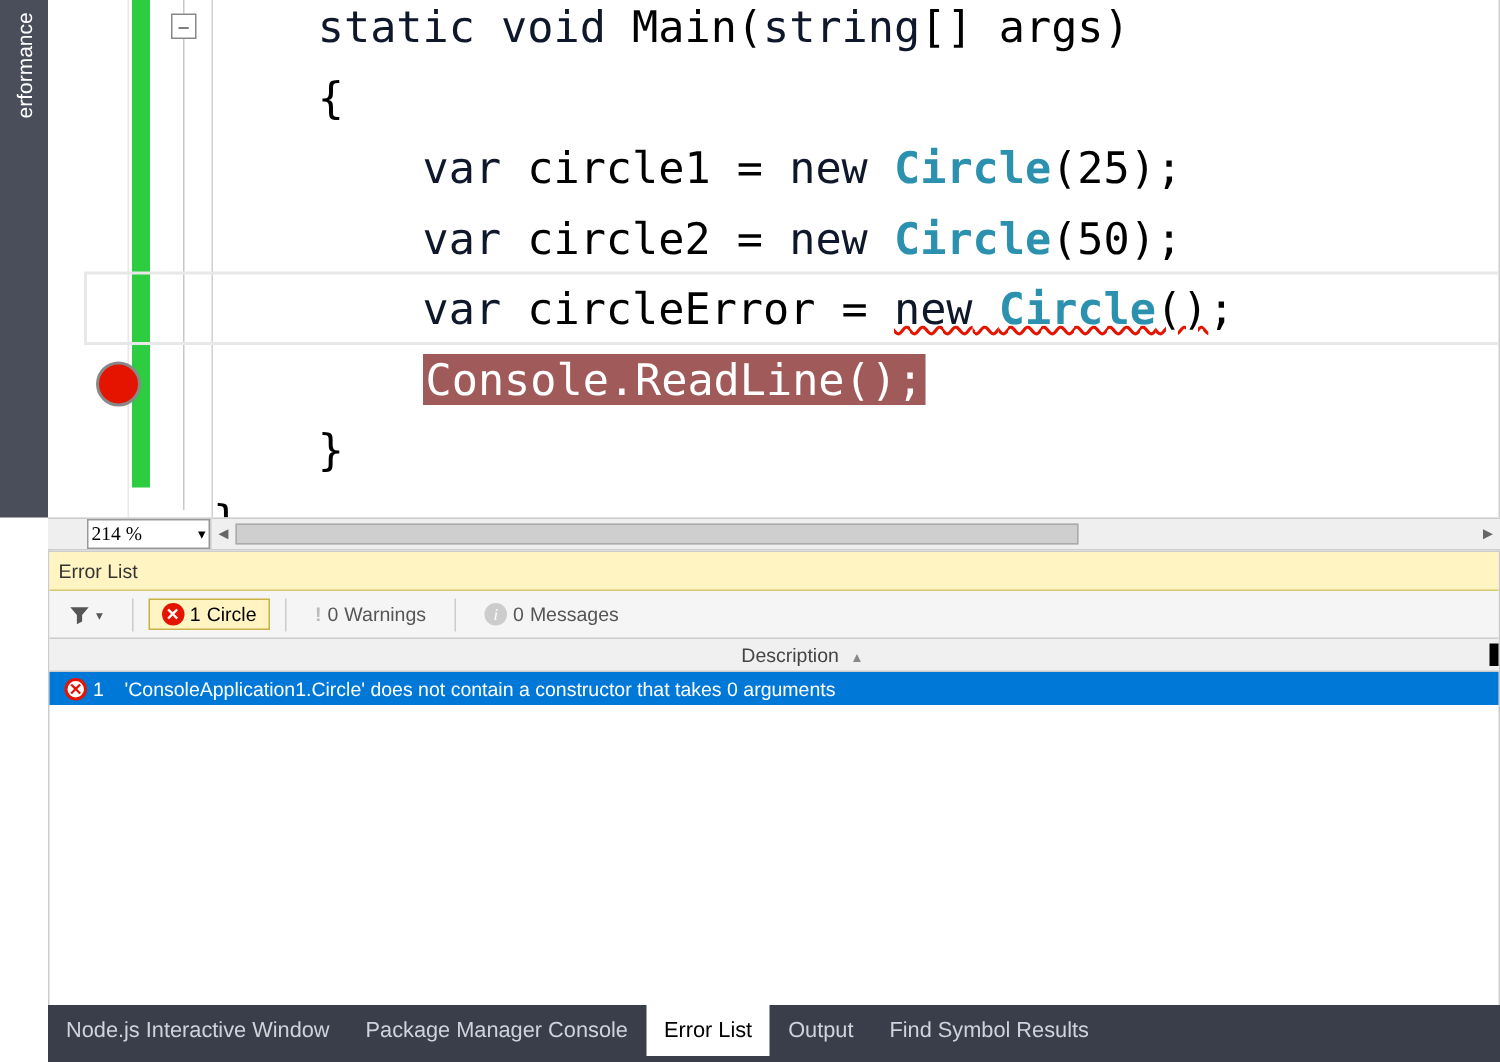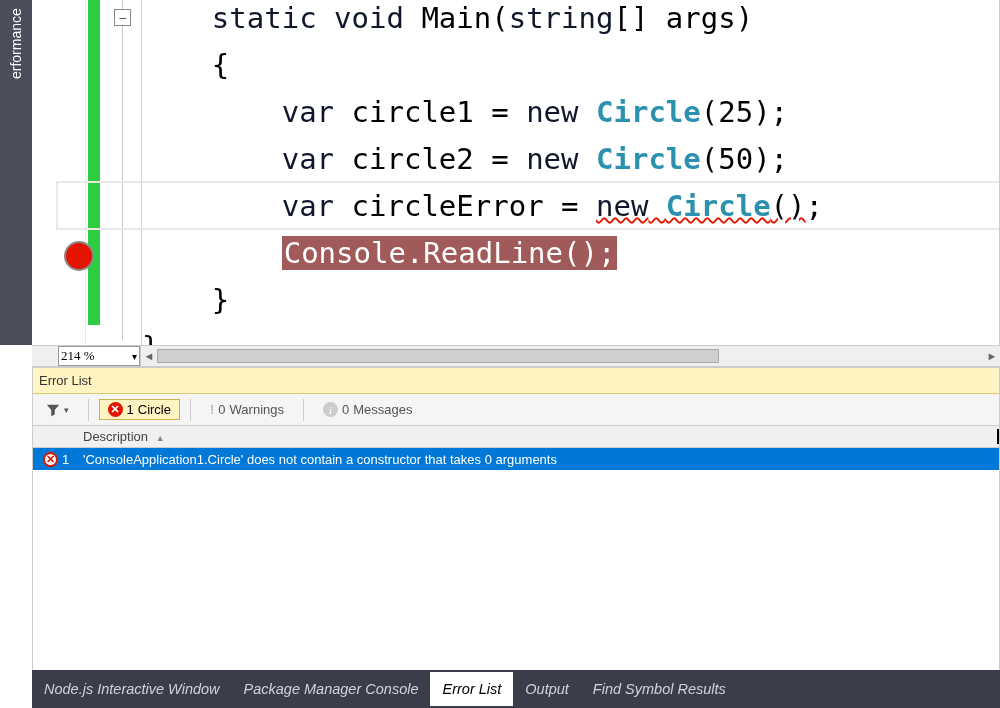--- a/index.html
+++ b/index.html
@@ -145,41 +145,41 @@
     width:15px; height:15px; border-radius:50%; background:#ccc;
     display:inline-flex; align-items:center; justify-content:center;
     color:#fff; font-size:11px; font-style:italic; font-family:Georgia;
   }
   .tb-sep { width:1px; height:22px; background:#ccc; margin:0 4px; }
 
   .grid-head {
     height:22px; background:#f0f0f0; border-bottom:1px solid #ccc;
     display:flex; align-items:center; font-size:13px; color:#444;
   }
-  .grid-head .cell { padding:0 6px; border-right:2px solid #000000; }
+  .grid-head .cell { padding:0 6px; border-right:6px solid #000000;text-align:center; }
   .col-idx { width:44px; }
   .col-desc { flex:1; }
   .sort-ind { font-size:9px; color:#888; margin-left:4px; }
 
   .grid-row {
     height:22px; display:flex; align-items:center;
     background:#0078d7; color:#fff; font-size:13px;
   }
   .grid-row .cell { padding:0 6px; }
   .row-err-ico {
     width:15px; height:15px; border-radius:50%;
     background:#fff; border:2px solid #e51400;
     display:inline-flex; align-items:center; justify-content:center;
     color:#e51400; font-weight:bold; font-size:11px; margin-left:4px;
   }
 
   
   .wintabs {
     position:absolute; left:32px; bottom:0; right:0; height:38px;
-    background:#3a3e4a; color:#cfd3db; display:flex; align-items:center;font-style:italic;
+    background:#3a3e4a; color:#cfd3db; display:flex; align-items:flex-start;
   }
   .wintab {
     padding:9px 12px; font-size:14.5px; cursor:pointer;
   }
   .wintab.active { background:#fff; color:#000; }
 </style>
 </head>
 <body>
 
 <div class="left-rail">

